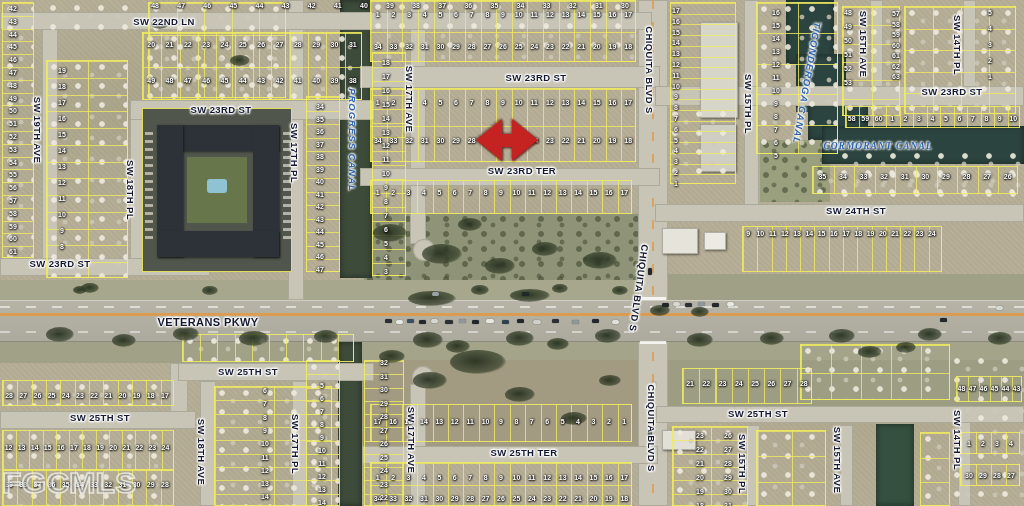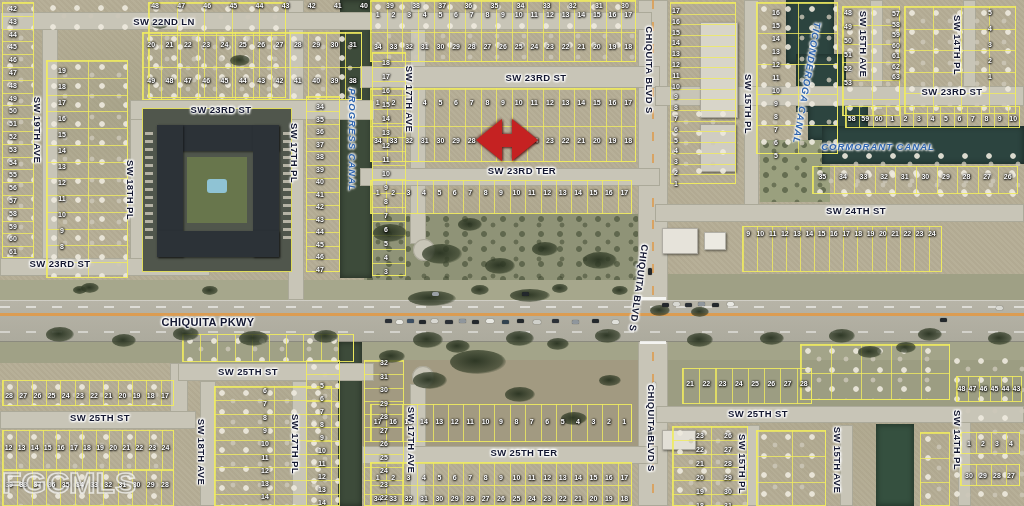--- a/index.html
+++ b/index.html
@@ -645,21 +645,21 @@
       <span class="abs lot" style="left: 384px; top: 470px;">24</span>
       <span class="abs lot" style="left: 384px; top: 483.5px;">23</span>
       <span class="abs lot" style="left: 384px; top: 497px;">22</span>
       <div class="abs slabel ctr" style="left: 164px; top: 21px; transform: translate(-50%, -50%);">SW 22ND LN</div>
       <div class="abs slabel ctr" style="left: 221px; top: 109px; transform: translate(-50%, -50%);">SW 23RD ST</div>
       <div class="abs slabel ctr" style="left: 536px; top: 77px; transform: translate(-50%, -50%);">SW 23RD ST</div>
       <div class="abs slabel ctr" style="left: 952px; top: 91px; transform: translate(-50%, -50%);">SW 23RD ST</div>
       <div class="abs slabel ctr" style="left: 60px; top: 263px; transform: translate(-50%, -50%);">SW 23RD ST</div>
       <div class="abs slabel ctr" style="left: 522px; top: 170px; transform: translate(-50%, -50%);">SW 23RD TER</div>
       <div class="abs slabel ctr" style="left: 856px; top: 210px; transform: translate(-50%, -50%);">SW 24TH ST</div>
-      <div class="abs slabel ctr" style="left: 208px; top: 322px; font-size: 11px; transform: translate(-50%, -50%);">CHIQUITA PKWY</div>
+      <div class="abs slabel ctr" style="left: 208px; top: 322px; font-size: 11px; transform: translate(-50%, -50%);">VETERANS PKWY</div>
       <div class="abs slabel ctr" style="left: 248px; top: 371px; transform: translate(-50%, -50%);">SW 25TH ST</div>
       <div class="abs slabel ctr" style="left: 100px; top: 417px; transform: translate(-50%, -50%);">SW 25TH ST</div>
       <div class="abs slabel ctr" style="left: 758px; top: 413px; transform: translate(-50%, -50%);">SW 25TH ST</div>
       <div class="abs slabel ctr" style="left: 524px; top: 452px; transform: translate(-50%, -50%);">SW 25TH TER</div>
       <div class="abs slabel ctr vert" style="left: 37px; top: 130px; transform: translate(-50%, -50%);">SW 19TH AVE</div>
       <div class="abs slabel ctr vert" style="left: 130px; top: 190px; transform: translate(-50%, -50%);">SW 18TH PL</div>
       <div class="abs slabel ctr vert" style="left: 294px; top: 153px; transform: translate(-50%, -50%);">SW 17TH PL</div>
       <div class="abs slabel ctr vert" style="left: 409px; top: 99px; transform: translate(-50%, -50%);">SW 17TH AVE</div>
       <div class="abs slabel ctr vert" style="left: 649px; top: 70px; transform: translate(-50%, -50%);">CHIQUITA BLVD S</div>
       <div class="abs slabel ctr vert" style="left: 639px; top: 288px; transform: translate(-50%, -50%) rotate(8deg);">CHIQUITA BLVD S</div>
@@ -668,21 +668,21 @@
       <div class="abs slabel ctr vert" style="left: 863px; top: 44px; transform: translate(-50%, -50%);">SW 15TH AVE</div>
       <div class="abs slabel ctr vert" style="left: 957px; top: 45px; transform: translate(-50%, -50%);">SW 14TH PL</div>
       <div class="abs slabel ctr vert" style="left: 201px; top: 452px; transform: translate(-50%, -50%);">SW 18TH AVE</div>
       <div class="abs slabel ctr vert" style="left: 295px; top: 444px; transform: translate(-50%, -50%);">SW 17TH PL</div>
       <div class="abs slabel ctr vert" style="left: 411px; top: 440px; transform: translate(-50%, -50%);">SW 17TH AVE</div>
       <div class="abs slabel ctr vert" style="left: 742px; top: 464px; transform: translate(-50%, -50%);">SW 15TH PL</div>
       <div class="abs slabel ctr vert" style="left: 837px; top: 460px; transform: translate(-50%, -50%);">SW 15TH AVE</div>
       <div class="abs slabel ctr vert" style="left: 957px; top: 440px; transform: translate(-50%, -50%);">SW 14TH PL</div>
       <div class="abs clabel ctr vert" style="left: 352px; top: 140px; transform: translate(-50%, -50%);">PROGRESS CANAL</div>
       <div class="abs clabel ctr vert" style="left: 807px; top: 83px; transform: translate(-50%, -50%) rotate(10deg);">TICONDEROGA CANAL</div>
-      <div class="abs clabel ctr" style="left: 878px; top: 146px; transform: translate(-50%, -50%);">CORMORANT CANAL</div>
+      <div class="abs clabel ctr" style="left: 878px; top: 146px; transform: translate(-50%, -50%); font-family: Liberation Serif, serif;">CORMORANT CANAL</div>
     </div>
   <div id="marker" class="abs" style="left: 476px; top: 118px; width: 62px; height: 45px;">
       <div class="tri" style="left: 0px; top: 1px; border-top: 21px solid transparent; border-bottom: 21px solid transparent; border-right: 26px solid rgb(197, 34, 34);"></div>
       <div class="shaft" style="left: 23px; right: 23px; top: 16px; height: 13px; background: rgb(197, 34, 34);"></div>
       <div class="tri" style="right: 0px; top: 1px; border-top: 21px solid transparent; border-bottom: 21px solid transparent; border-left: 26px solid rgb(197, 34, 34);"></div>
     </div>
   <div id="watermark" class="abs" style="left: 2px; top: 466px;">FGCMLS</div>
 </div>
 
 </body></html>

